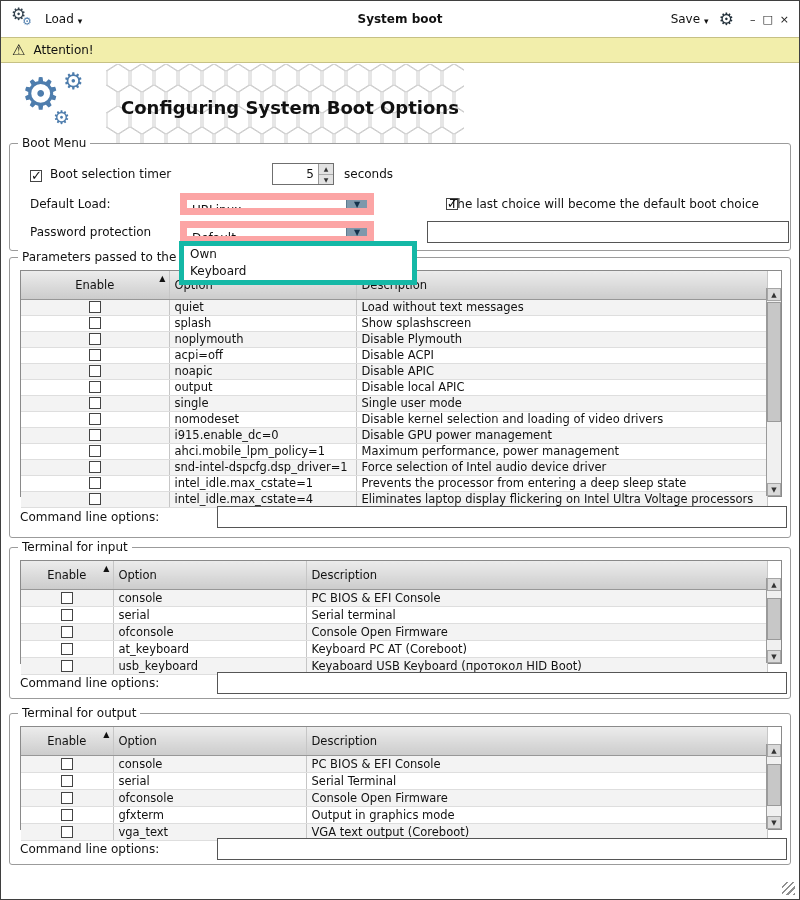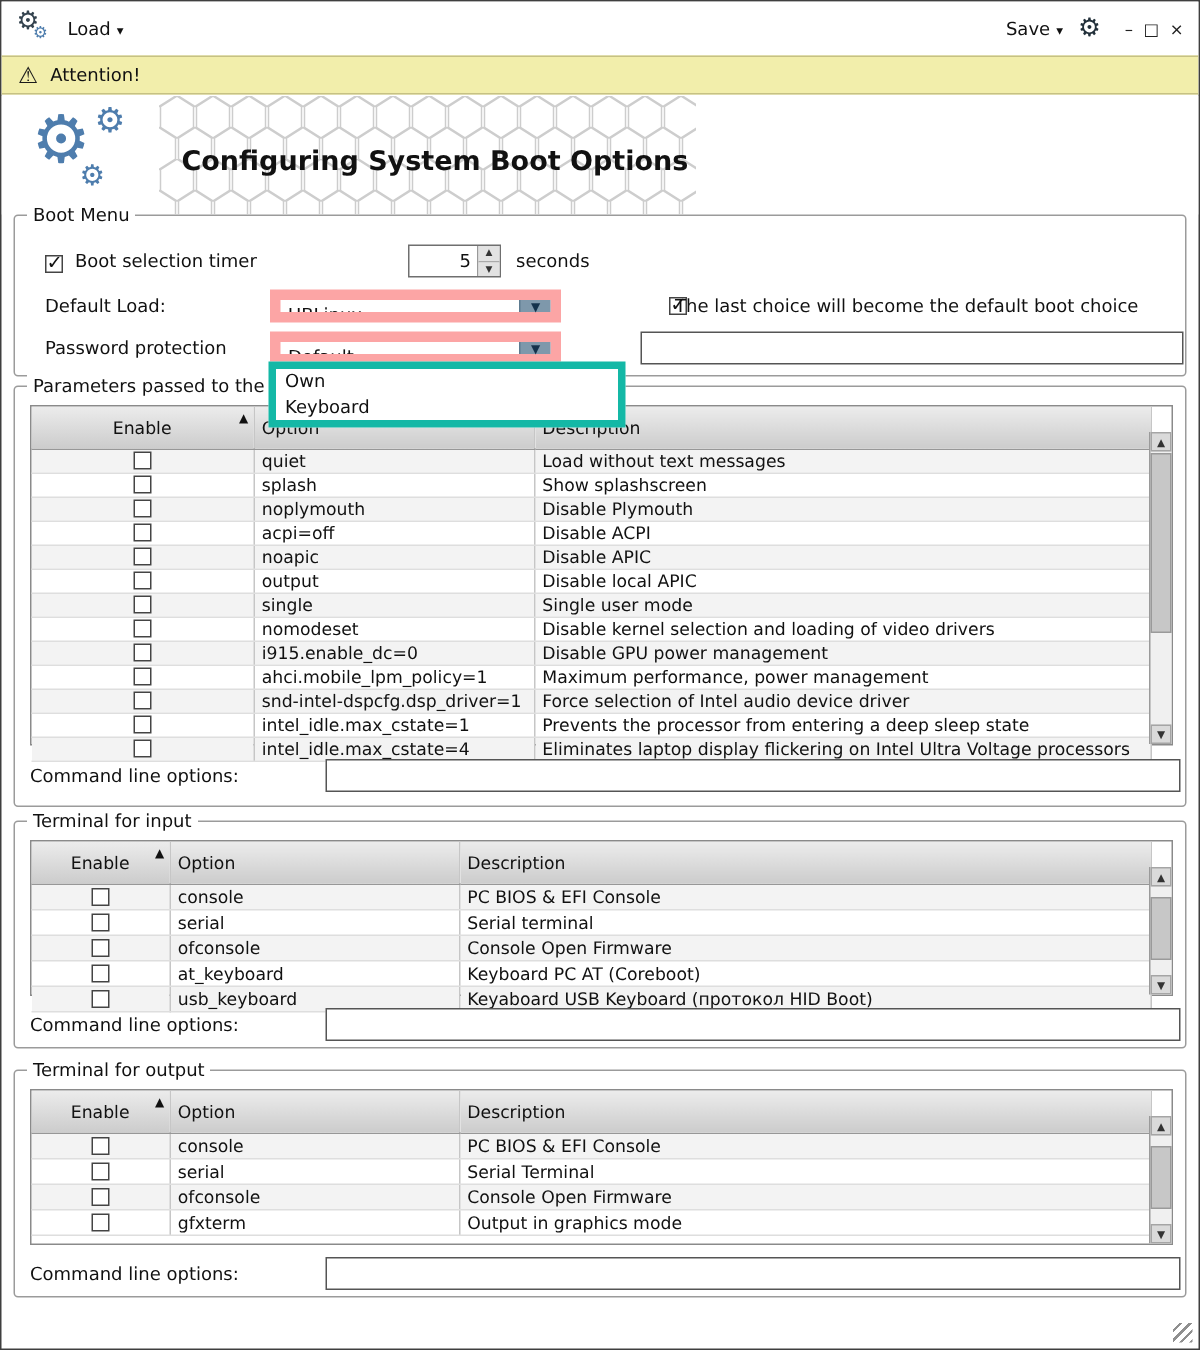--- a/index.html
+++ b/index.html
@@ -98,20 +98,21 @@
     <div class="tb-group">
       <span class="app-ico">
         <span class="g1">⚙</span>
         <span class="g2">⚙</span>
       </span>
       <span class="menu-btn">
         <span class="lbl">Load</span>
         <span class="caret">▾</span>
       </span>
     </div>
+    <div class="tb-title">System boot</div>
     <div class="tb-group">
       <span class="menu-btn">
         <span class="lbl">Save</span>
         <span class="caret">▾</span>
       </span>
       <span class="settings-ico">⚙</span>
       <span class="winbtns">
         <span class="wb">–</span>
         <span class="wb">□</span>
         <span class="wb">×</span>
@@ -362,20 +363,25 @@
             <tr>
               <td class="c-en"><span class="cb"></span></td>
               <td>ofconsole</td>
               <td>Console Open Firmware</td>
             </tr>
             <tr>
               <td class="c-en"><span class="cb"></span></td>
               <td>gfxterm</td>
               <td>Output in graphics mode</td>
             </tr>
+            <tr>
+              <td class="c-en"><span class="cb"></span></td>
+              <td>vga_text</td>
+              <td>VGA text output (Coreboot)</td>
+            </tr>
           </tbody>
       </table>
       <div class="vscroll">
         <div class="sb-btn up">▲</div>
         <div class="sb-thumb" style="top:20px;height:42px"></div>
         <div class="sb-btn down">▼</div>
       </div>
     </div>
     <span class="lbl cmdlbl" style="top:128px">Command line options:</span>
     <input class="txt" style="left: 207px; top: 124px; width: 570px;" value="">

